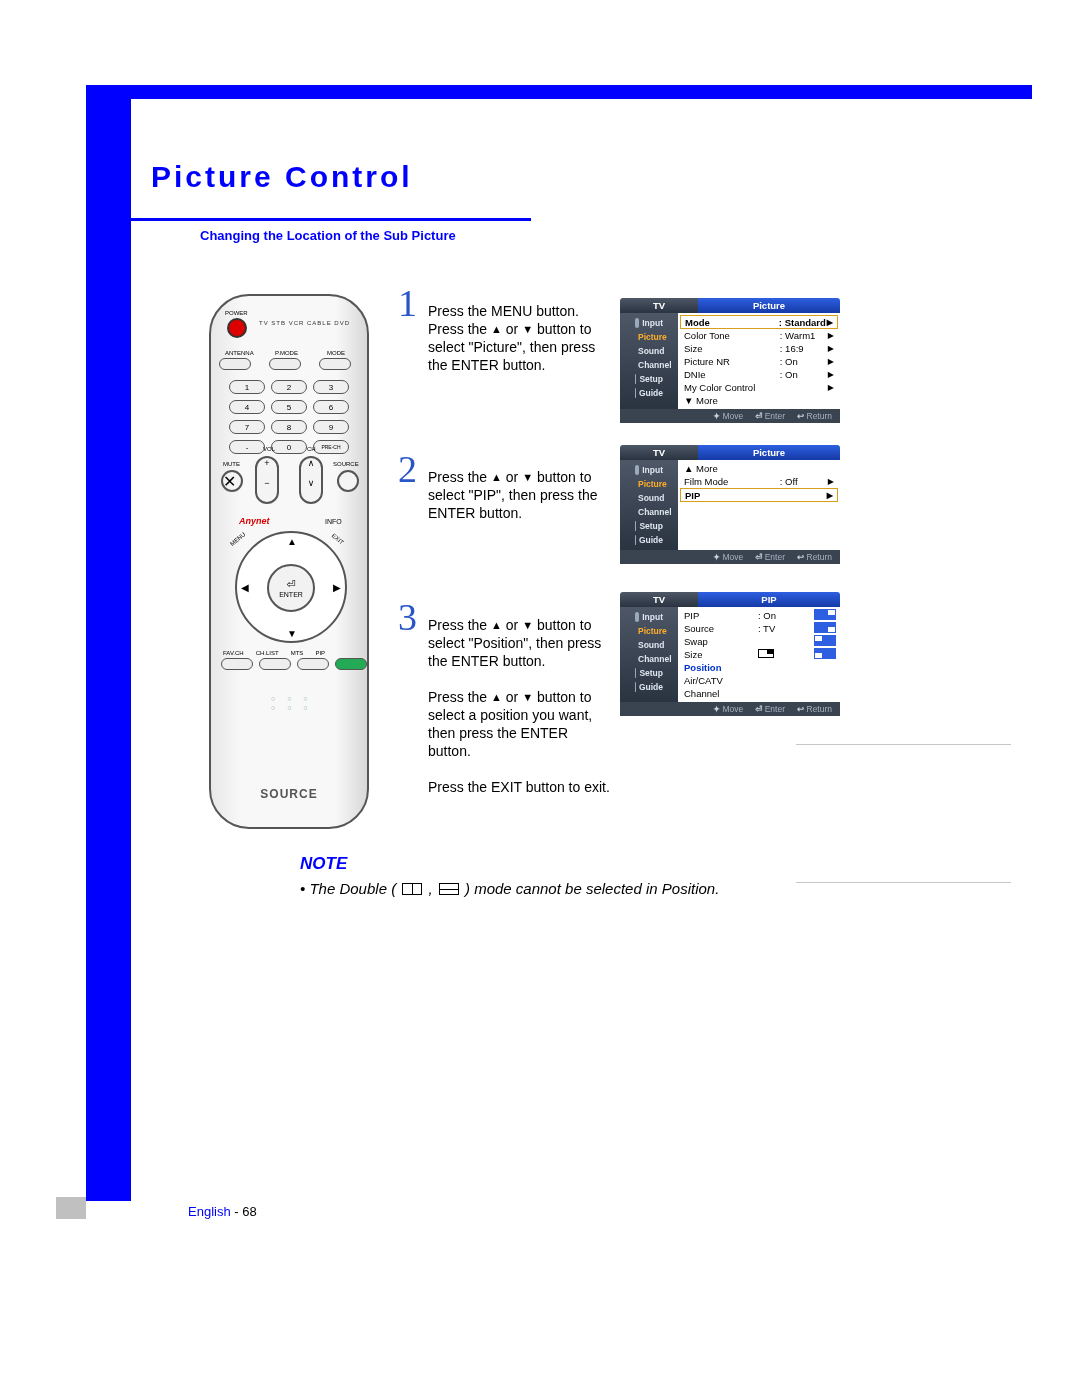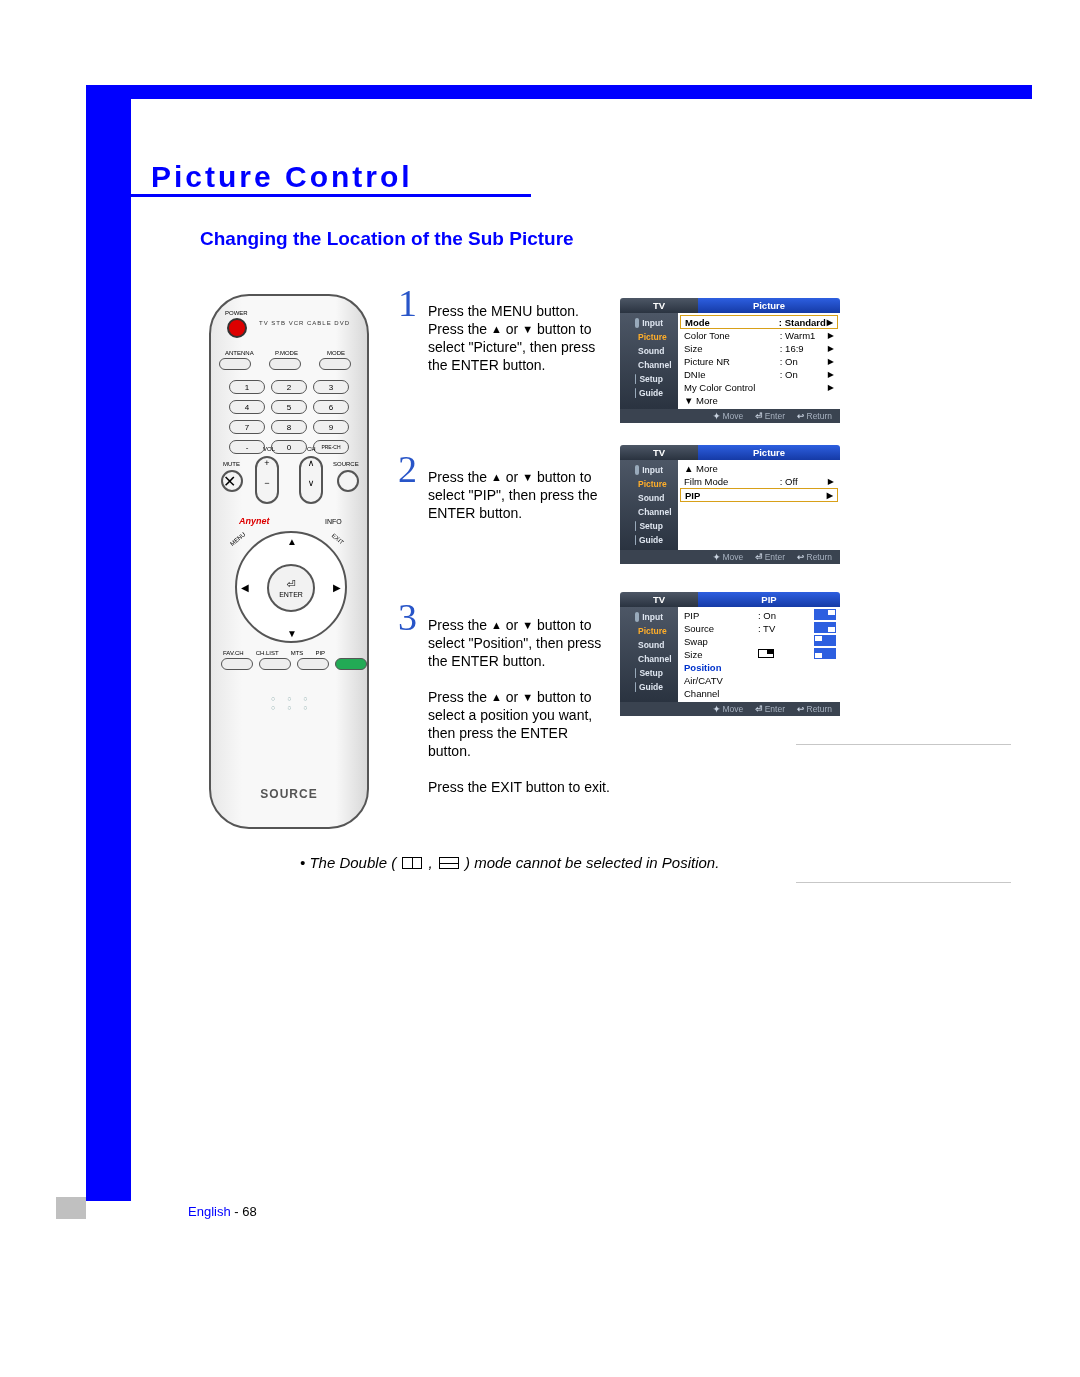--- a/index.html
+++ b/index.html
@@ -24,33 +24,33 @@
   .left-gray {
     position: absolute;
     top: 1197px; left: 56px; width: 30px; height: 22px;
     background: #c0c0c0;
   }
   .title-box {
     position: absolute;
     top: 150px; left: 131px;
     width: 400px;
     border-bottom: 3px solid #0000ff;
-    padding: 10px 20px 0 20px;
+    padding: 10px 20px 24px 20px;
   }
   .title-box h1 {
     color: #0000ff;
     font-size: 30px;
     font-weight: bold;
     letter-spacing: 3px;
   }
   .subhead {
     position: absolute;
     top: 228px; left: 200px;
     color: #0000ff;
-    font-size: 19px;
+    font-size: 13px;
     font-weight: bold;
   }
   .remote {
     position: absolute;
     top: 294px; left: 209px;
     width: 160px; height: 535px;
     background: linear-gradient(90deg,#e8e8e8,#f8f8f8 20%,#f8f8f8 80%,#d8d8d8);
     border: 2px solid #555;
     border-radius: 40px;
   }
@@ -533,20 +533,21 @@
       </div>
     </div>
     <div class="foot">
       <span><b>✦</b> Move</span>
       <span><b>⏎</b> Enter</span>
       <span><b>↩</b> Return</span>
     </div>
   </div>
 
 <div class="note-block">
+  <div class="note-title">NOTE</div>
   <div class="note-text">
     <span>• The Double ( </span><span class="dblicon"></span><span> , </span><span class="dblicon h"></span><span> ) mode cannot be selected in Position.</span>
   </div>
 </div>
 
 <div class="pagefoot">
   <span class="lang">English</span><span> - </span><span>68</span>
 </div>
 
 </body></html>

